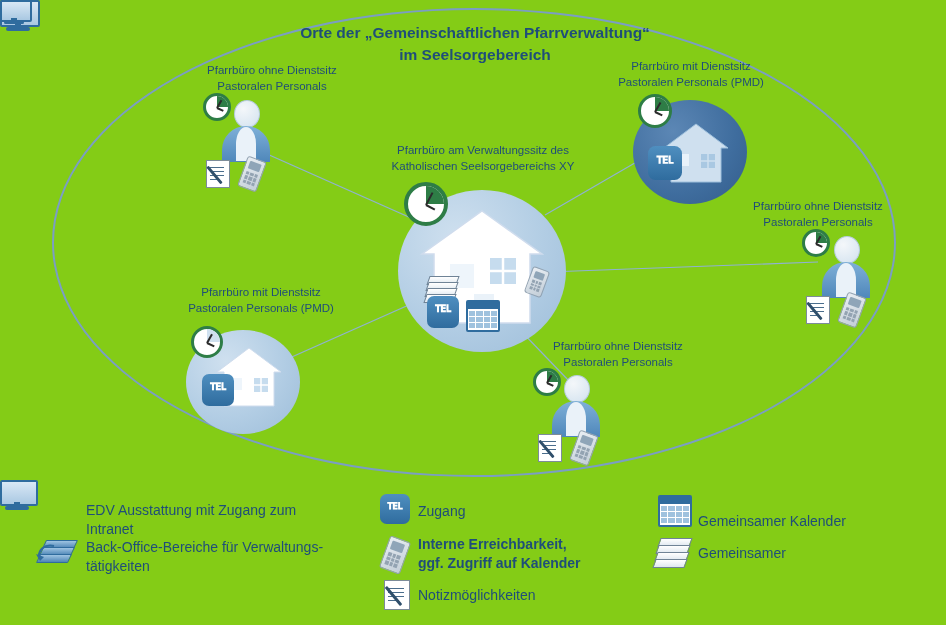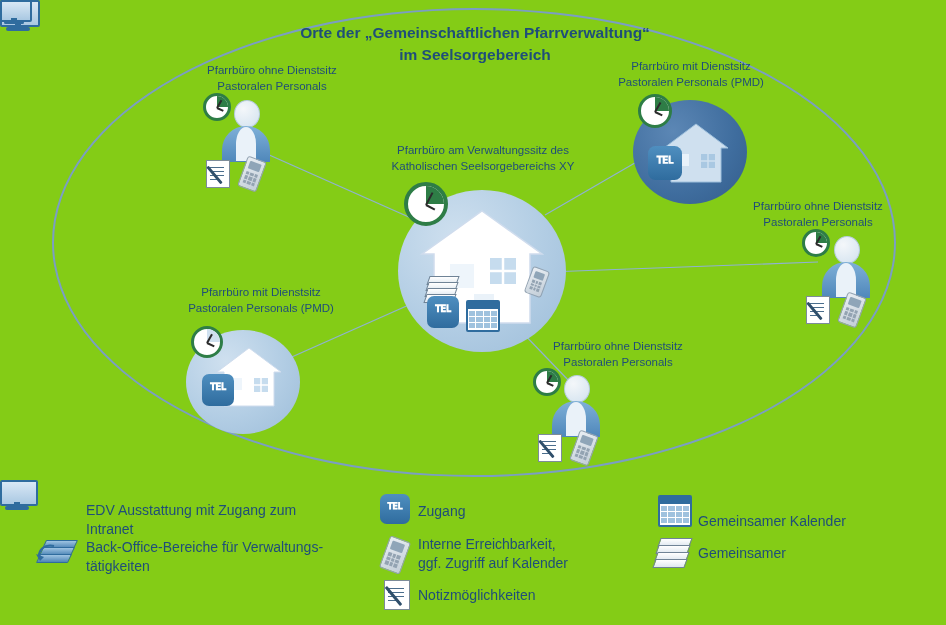--- a/index.html
+++ b/index.html
@@ -560,21 +560,21 @@
             <i></i>
             <i></i>
             <i></i>
             <i></i>
             <i></i>
             <i></i>
             <i></i>
             <i></i>
         </div>
       </div>
-      <div class="legend-text" style="left:418px; top:55px; width:220px;">Interne Erreichbarkeit,
+      <div class="legend-text" style="left:418px; top:55px; width:220px;font-weight:bold;">Interne Erreichbarkeit,
 ggf. Zugriff auf Kalender</div>
     </div>
 
     <div class="legend-item">
       <div class="notes" style="left:384px; top:100px; width:24px; height:28px;">
         <div class="ln" style="left:3px; top:7px; width:16px;"></div>
         <div class="ln" style="left:3px; top:11px; width:16px;"></div>
         <div class="ln" style="left:3px; top:15px; width:16px;"></div>
         <div class="ln" style="left:3px; top:19px; width:11px;"></div>
         <div class="pen" style="left:7px; top:3px; width:3px; height:24px;"></div>

